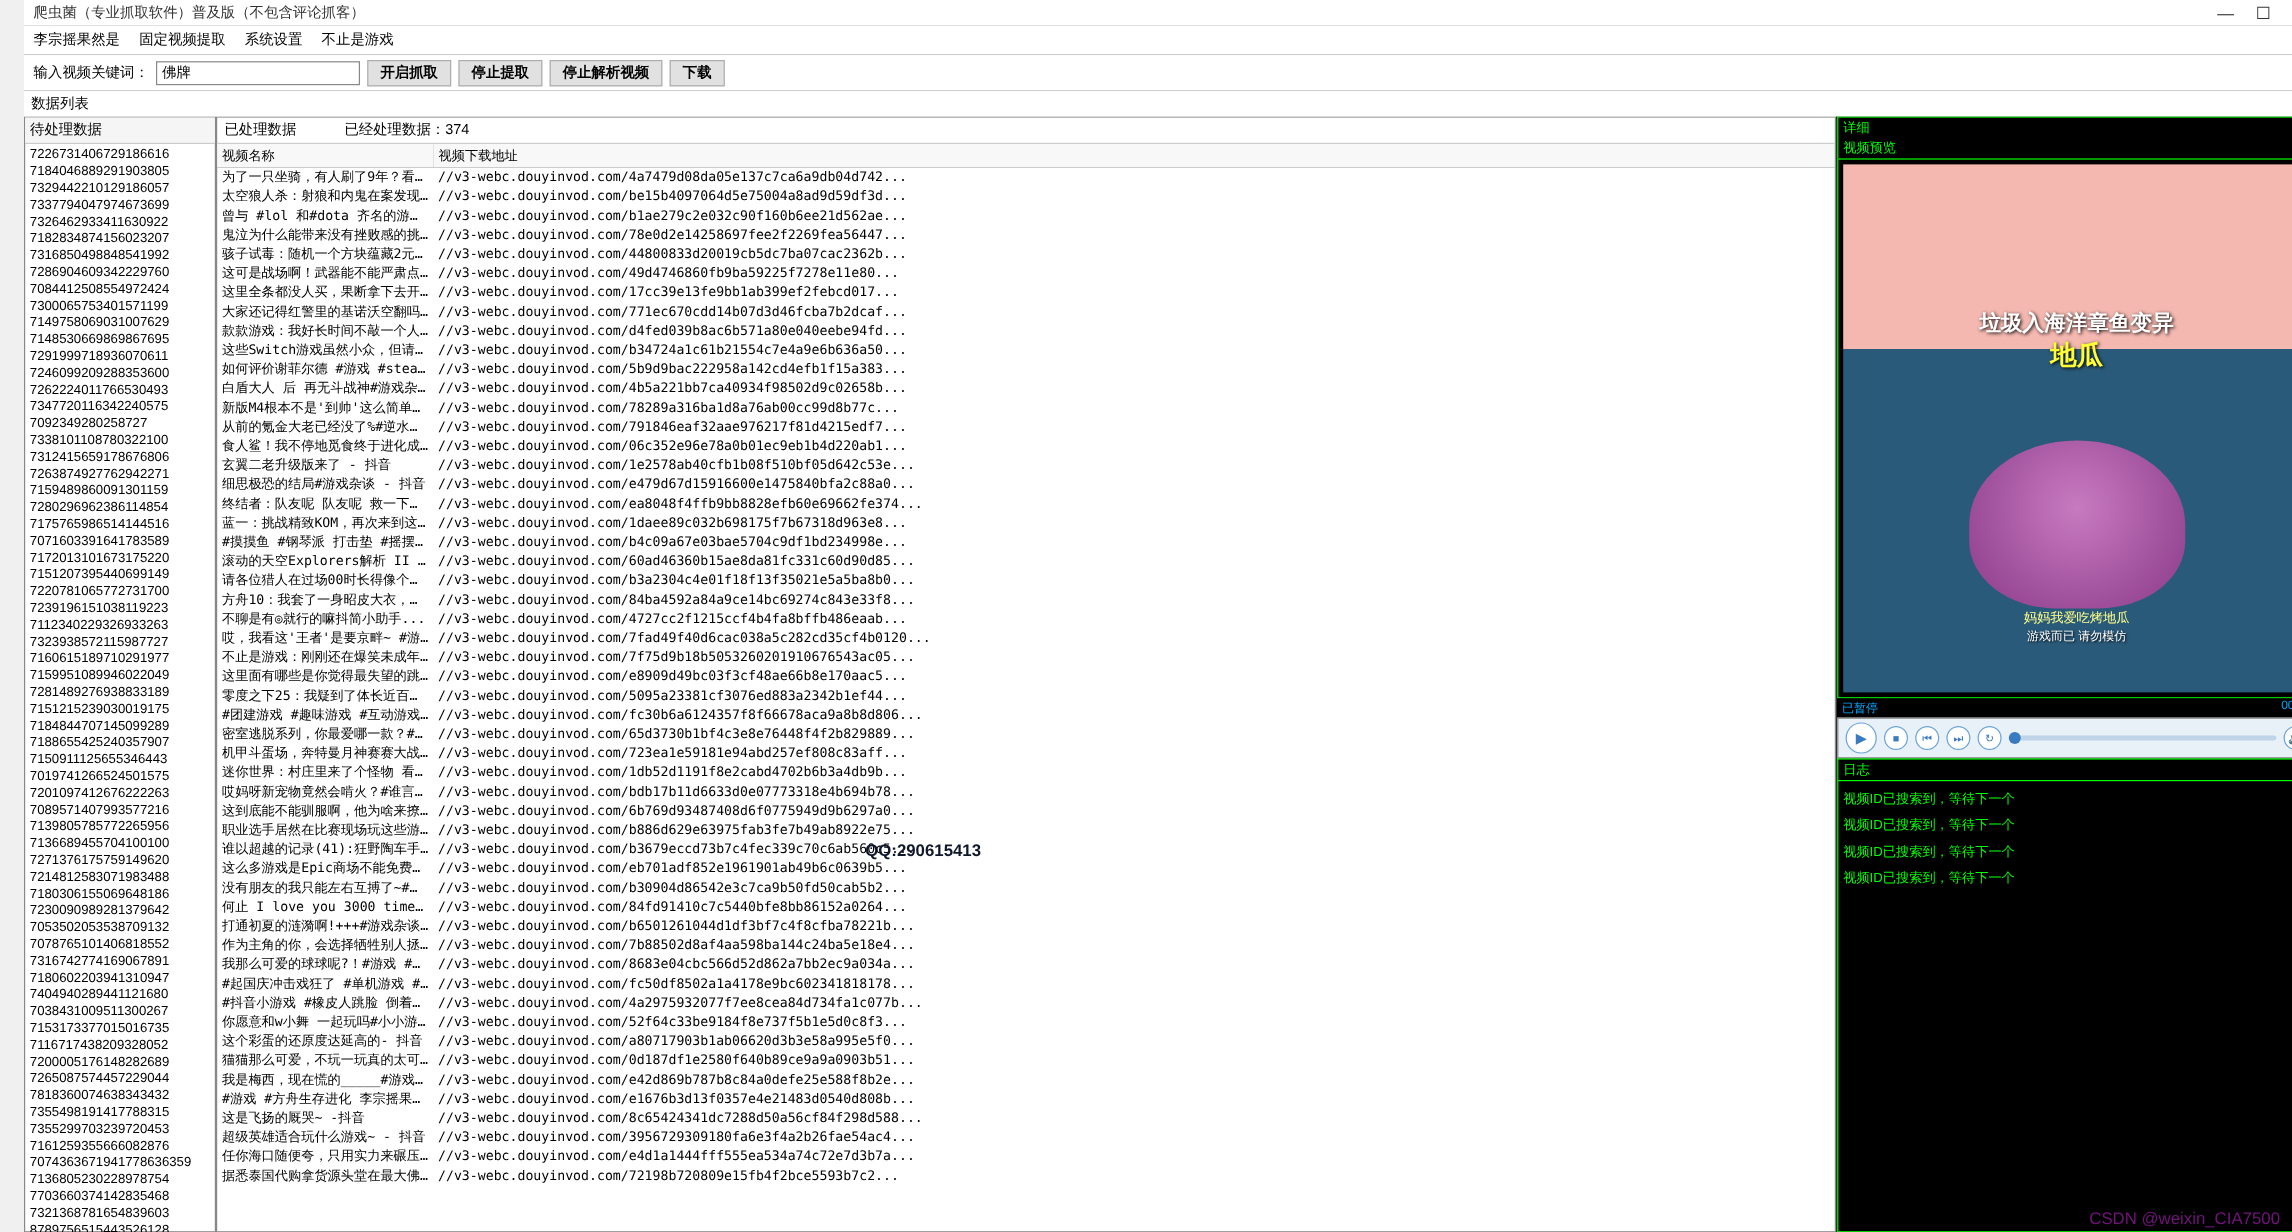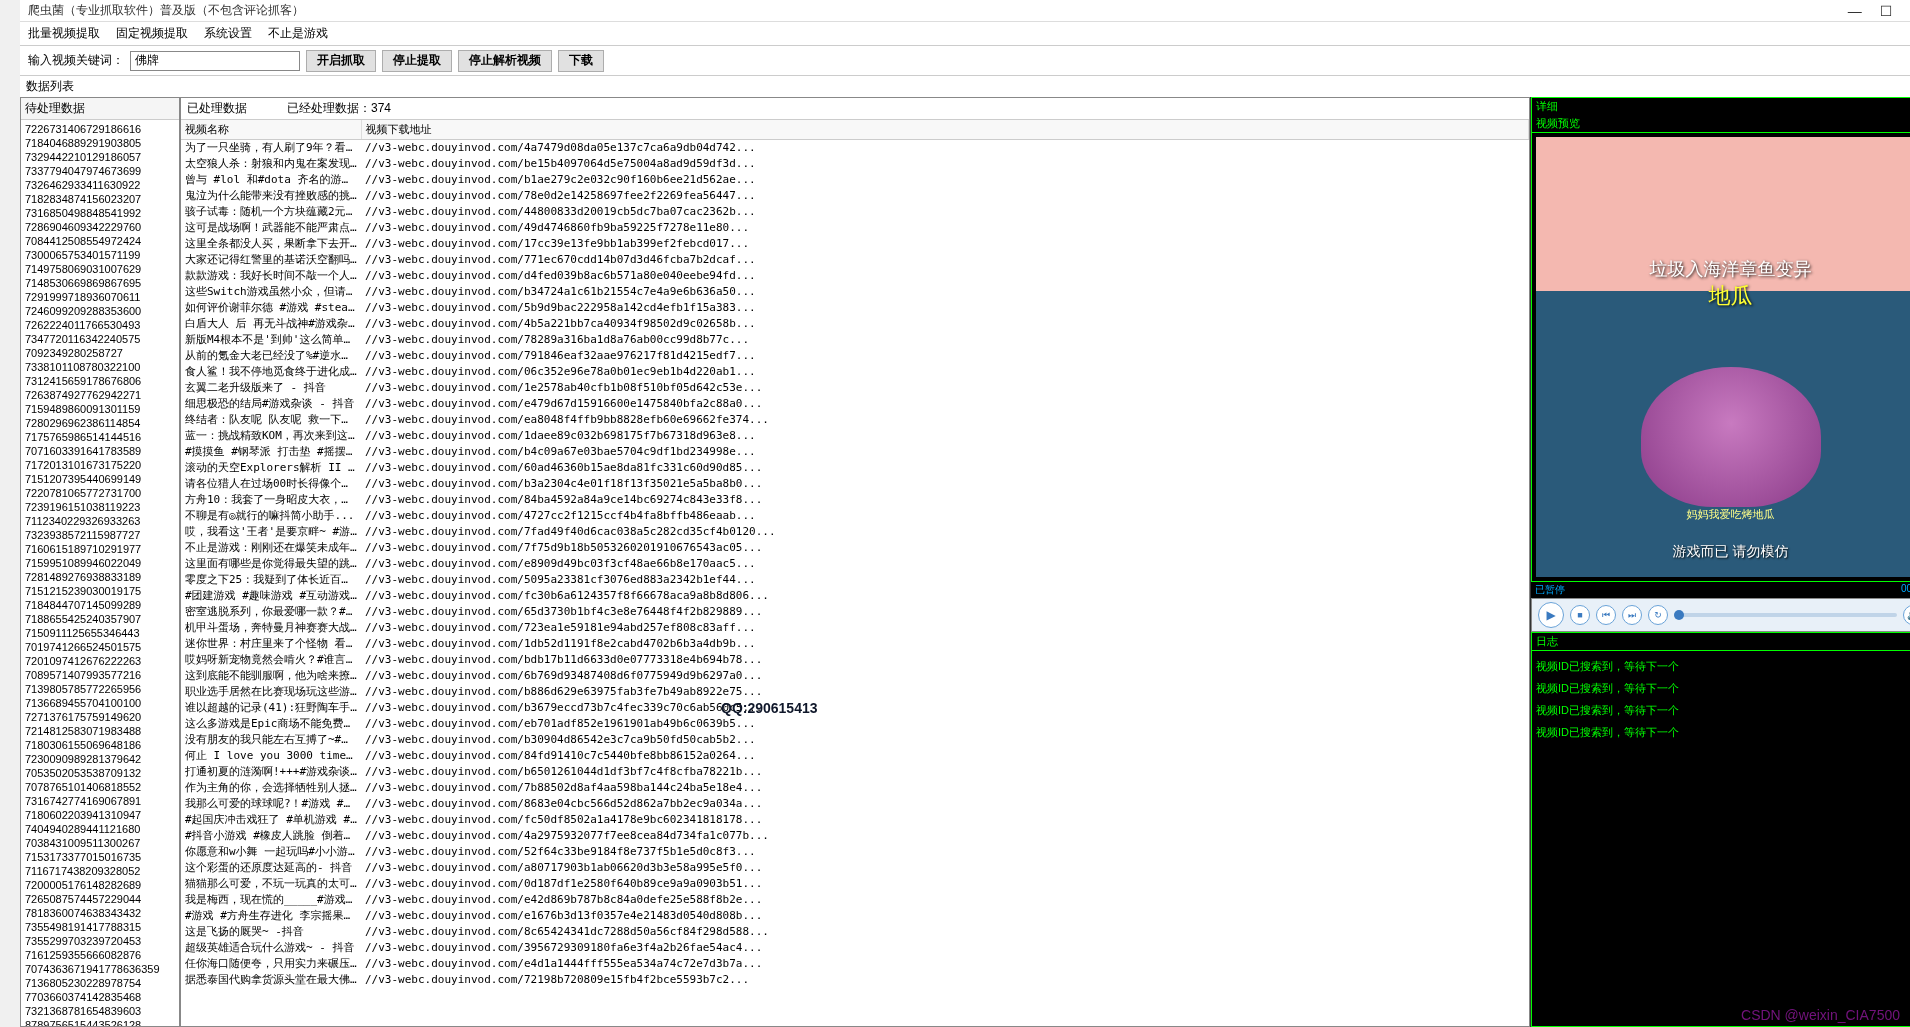--- a/index.html
+++ b/index.html
@@ -24,23 +24,23 @@
 .mid-col { flex: 1; display: flex; flex-direction: column; border: 1px solid #888; background: #fff; overflow: hidden; }
 .mid-header { display: flex; padding: 2px 6px; font-size: 12px; gap: 40px; }
 .table-wrap { flex: 1; overflow: auto; border-top: 1px solid #ccc; position: relative; }
 table { width: 100%; border-collapse: collapse; font-size: 11px; table-layout: fixed; }
 th { text-align: left; padding: 2px 4px; border-right: 1px solid #ddd; border-bottom: 1px solid #ccc; background: #f8f8f8; font-weight: normal; position: sticky; top: 0; }
 td { padding: 1px 4px; white-space: nowrap; overflow: hidden; text-overflow: ellipsis; font-family: monospace; font-size: 11px; line-height: 14px; }
 .right-col { width: 400px; display: flex; flex-direction: column; background: #000; border-left: 1px solid #333; }
 .panel-title { color: #0f0; font-size: 11px; padding: 1px 4px; border: 1px solid #0f0; border-bottom: none; }
 .video-panel { flex: 0 0 auto; border: 1px solid #0f0; padding: 4px; }
 .video-thumb { width: 100%; height: 440px; background: linear-gradient(#f4b8b0 0 35%, #2a5a7a 35% 100%); position: relative; display: flex; flex-direction: column; align-items: center; justify-content: flex-end; }
-.video-thumb .title-text { position: absolute; top: 120px; text-align: center; color: #fff; font-size: 18px; font-weight: normal; text-shadow: 1px 1px 3px #000; }
+.video-thumb .title-text { position: absolute; top: 120px; text-align: center; color: #fff; font-size: 18px; font-weight: bold; text-shadow: 1px 1px 3px #000; }
 .octopus { width: 180px; height: 140px; background: radial-gradient(circle at 50% 40%, #c87ac0, #8a3a88); border-radius: 50% 50% 40% 40%; margin-bottom: 70px; position: relative; }
-.video-thumb .bottom-text { position: absolute; bottom: 16px; color: #fff; font-size: 14px; text-shadow: 1px 1px 2px #000; }
+.video-thumb .bottom-text { position: absolute; bottom: 40px; color: #fff; font-size: 10px; text-shadow: 1px 1px 2px #000; }
 .player-bar { height: 34px; background: #e8f0f8; display: flex; align-items: center; padding: 0 6px; gap: 6px; border: 1px solid #888; }
 .player-status { display: flex; justify-content: space-between; color: #0af; font-size: 10px; padding: 1px 4px; background: #000; }
 .pbtn { width: 20px; height: 20px; border-radius: 50%; background: #fff; border: 1px solid #6aa3d8; display: flex; align-items: center; justify-content: center; font-size: 9px; color: #3a7ac0; cursor: pointer; }
 .pbtn.big { width: 26px; height: 26px; font-size: 12px; }
 .slider { flex: 1; height: 4px; background: #c0d4e8; border-radius: 2px; position: relative; }
 .slider .thumb { position: absolute; left: 0; width: 10px; height: 10px; background: #3a7ac0; border-radius: 50%; top: -3px; }
 .log-panel { flex: 1; border: 1px solid #0f0; padding: 4px; overflow-y: auto; }
 .log-panel div { color: #0f0; font-size: 11px; line-height: 22px; }
 .watermark-qq { position: absolute; color: #0f172a; font-size: 14px; font-weight: bold; pointer-events: none; }
 .watermark-csdn { position: absolute; right: 10px; bottom: 4px; color: #a21caf; font-size: 14px; opacity: 0.7; pointer-events: none; }
@@ -55,21 +55,21 @@
   <div class="titlebar">
     <span class="title">爬虫菌（专业抓取软件）普及版（不包含评论抓客）</span>
     <div class="win-btns">
       <span class="win-btn">—</span>
       <span class="win-btn">☐</span>
       <span class="win-btn">✕</span>
     </div>
   </div>
 
   <div class="menubar">
-    <span class="menu-item">批量视频提取</span>
+    <span class="menu-item">李宗摇果然是</span>
     <span class="menu-item">固定视频提取</span>
     <span class="menu-item">系统设置</span>
     <span class="menu-item">不止是游戏</span>
   </div>
 
   <div class="toolbar">
     <label>输入视频关键词：</label>
     <input type="text" value="佛牌" style="">
     <button>开启抓取</button>
     <button>停止提取</button>

